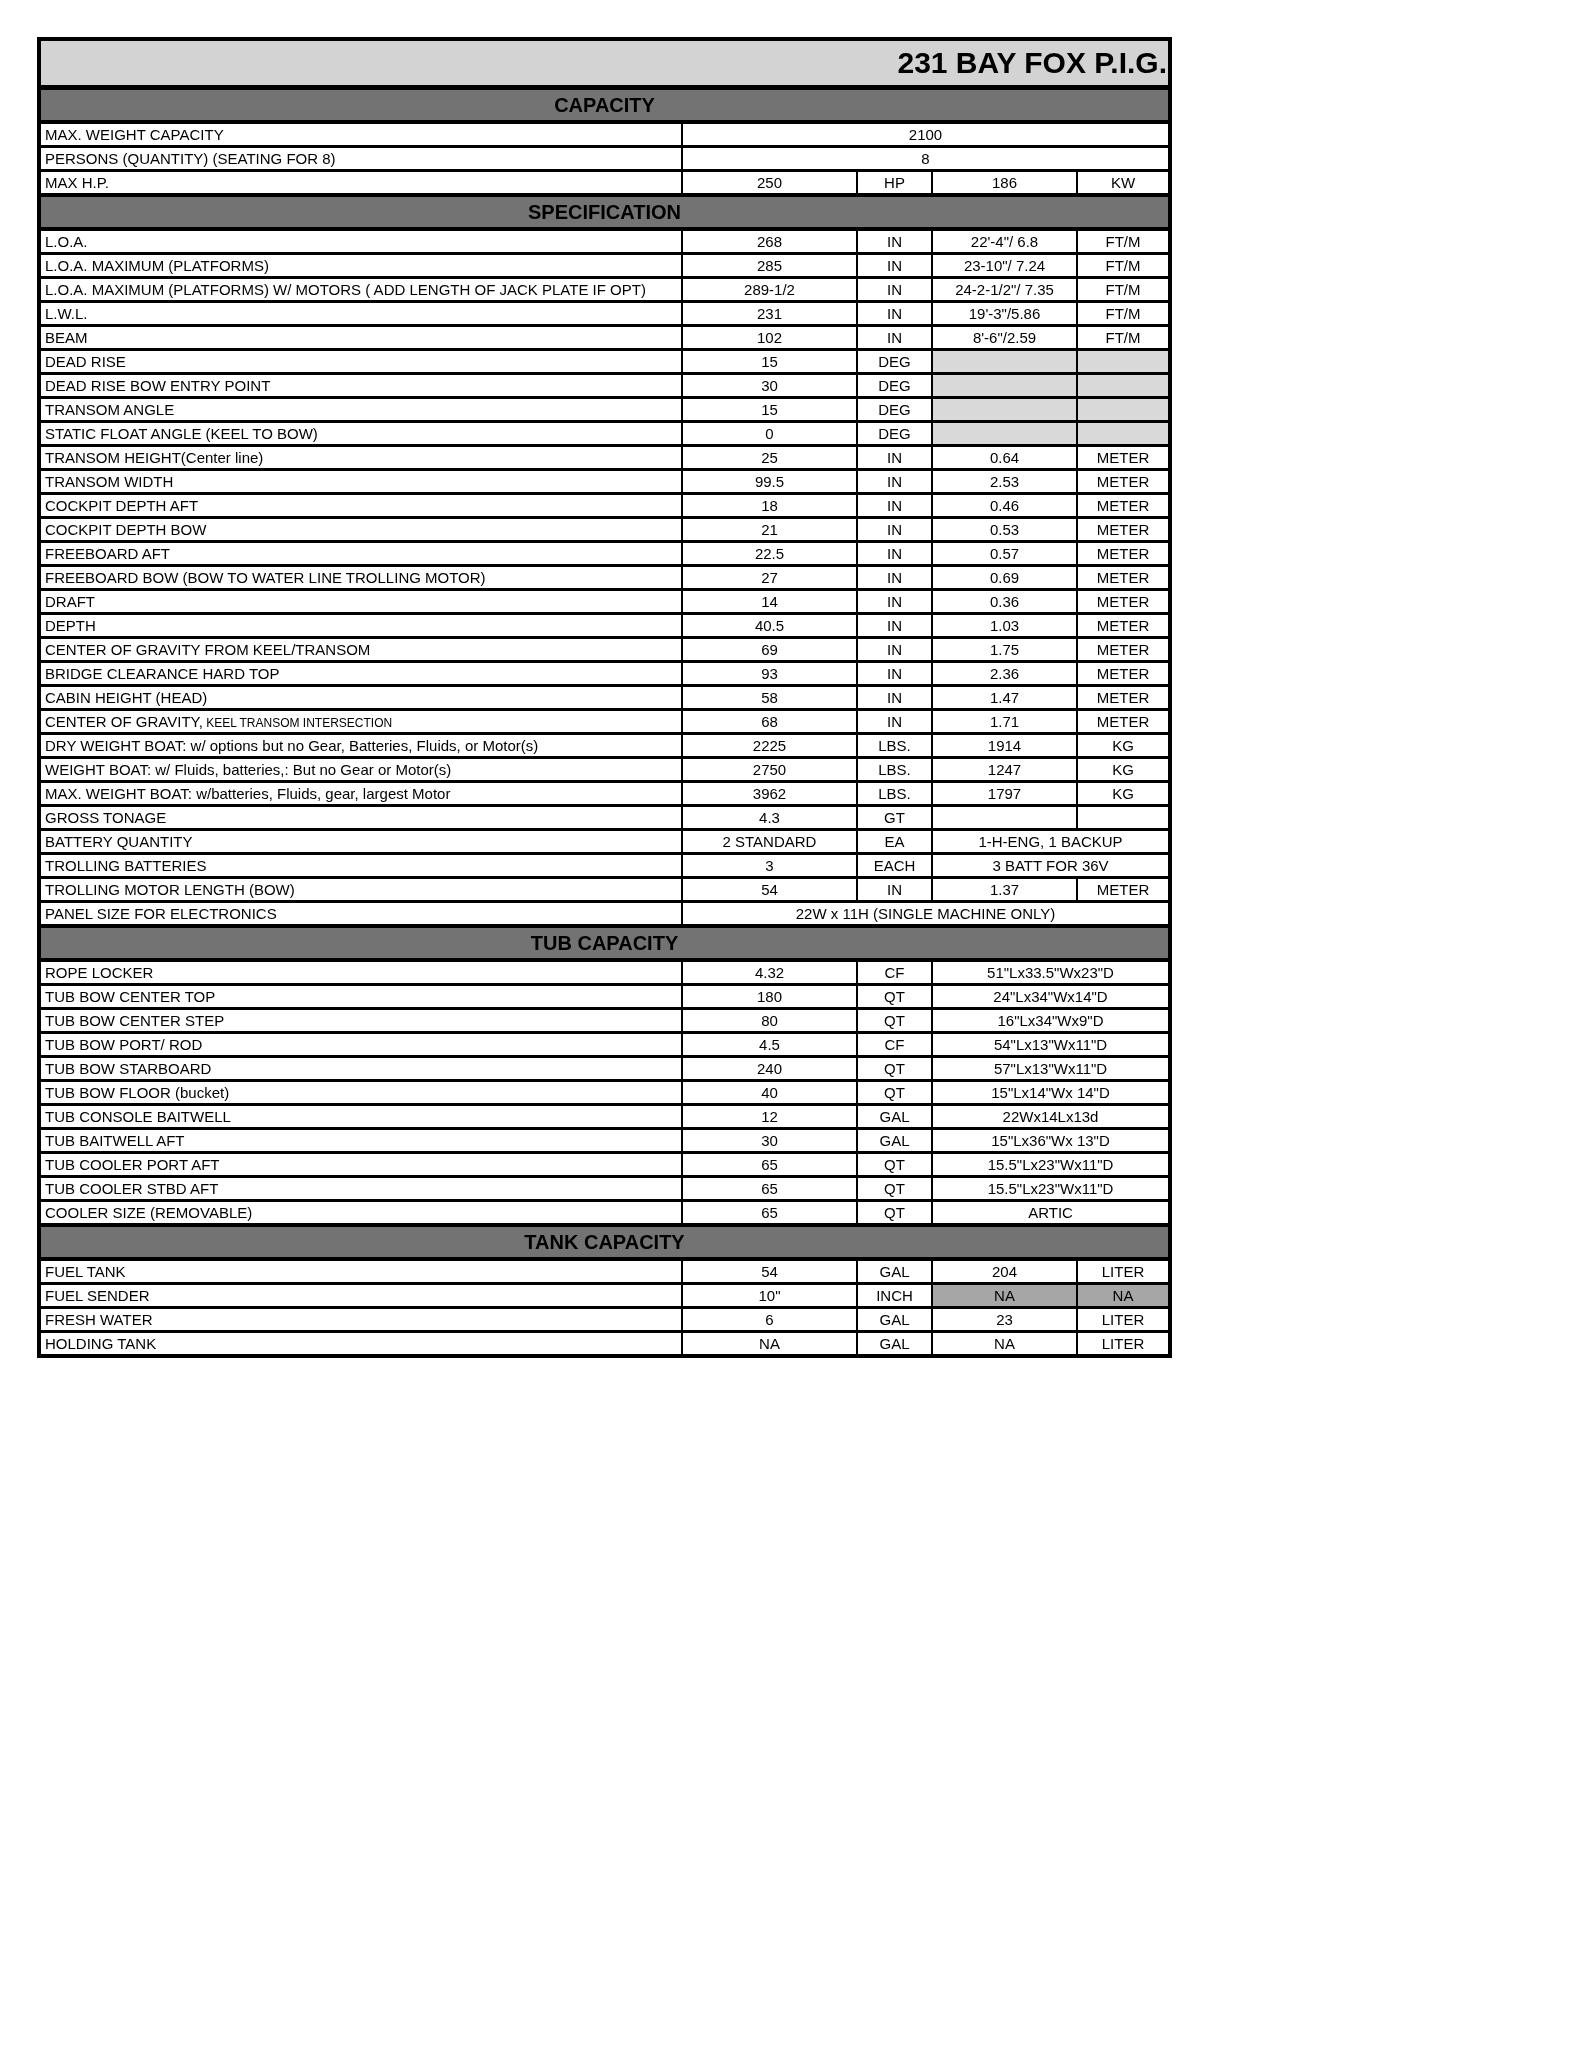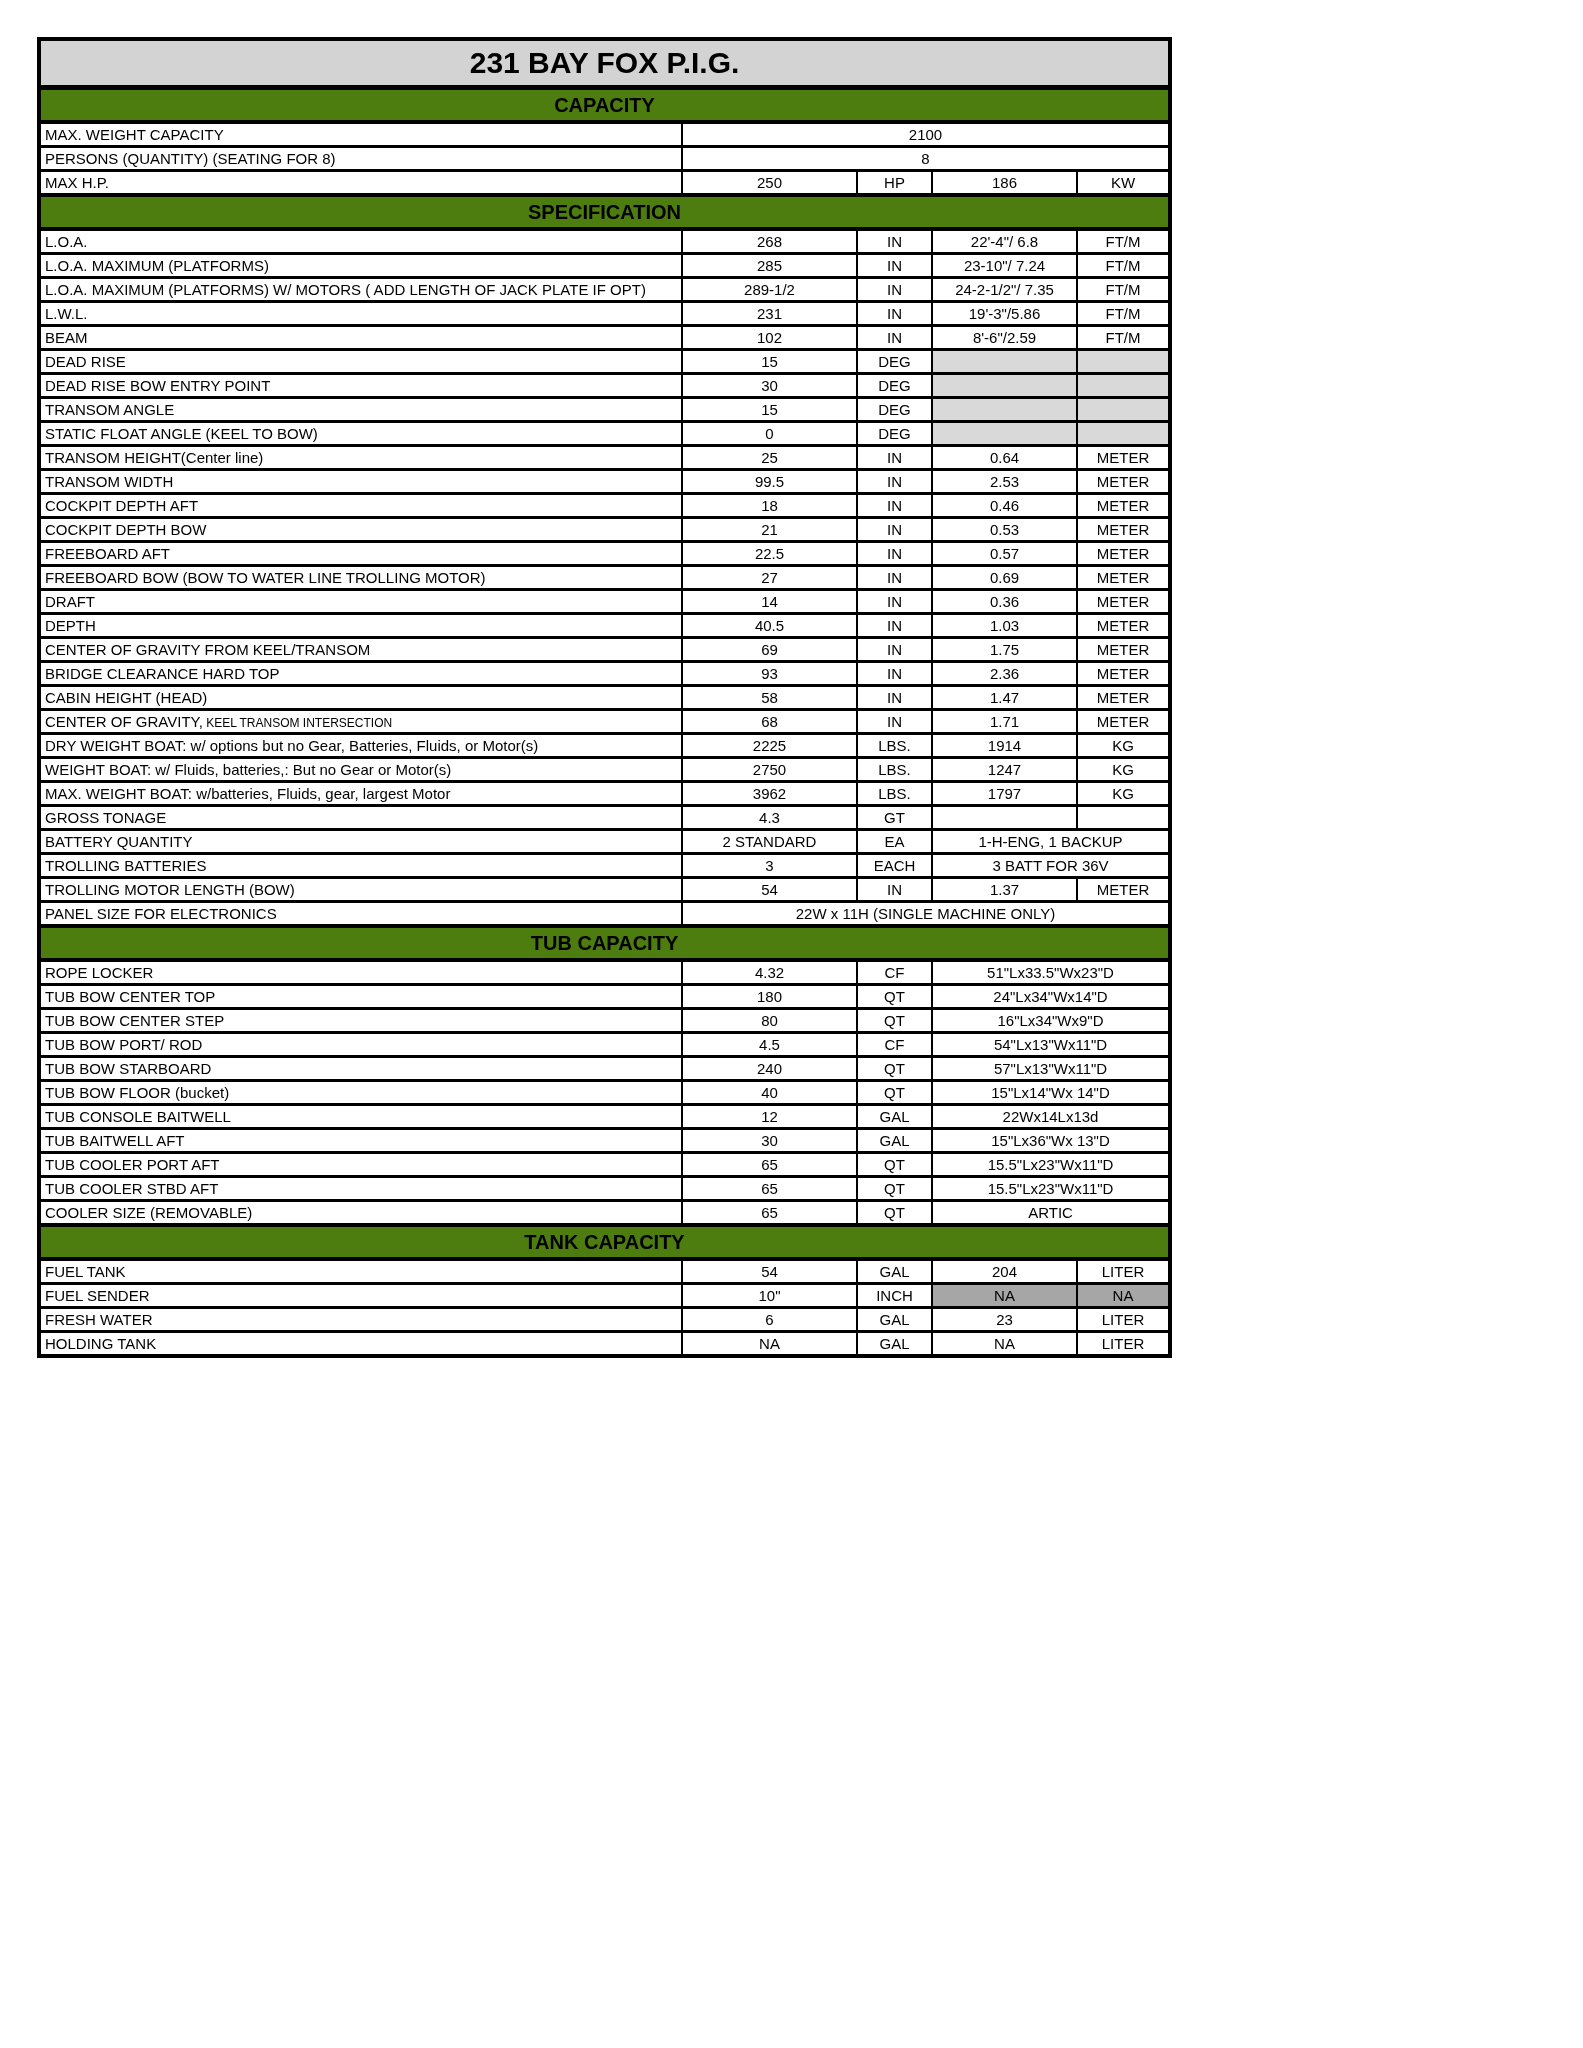--- a/index.html
+++ b/index.html
@@ -30,28 +30,28 @@
     border-bottom: 3px solid #000;
     border-left: 2px solid #000;
     border-right: 2px solid #000;
     overflow: hidden;
     white-space: nowrap;
     vertical-align: middle;
     line-height: 1.05;
   }
   .title-cell {
     background: #d3d3d3;
-    text-align: center;
+    text-align: right;
     font-weight: bold;
     font-size: 30px;
     height: 42px;
     border-bottom: 5px solid #000;
   }
   tr.section-row td {
-    background: #4d7c0f;
+    background: #737373;
     text-align: center;
     font-weight: bold;
     font-size: 20px;
     height: 28px;
     border-top: 4px solid #000;
     border-bottom: 4px solid #000;
   }
   tr.data-row td {
     height: 21px;
     font-size: 15px;

